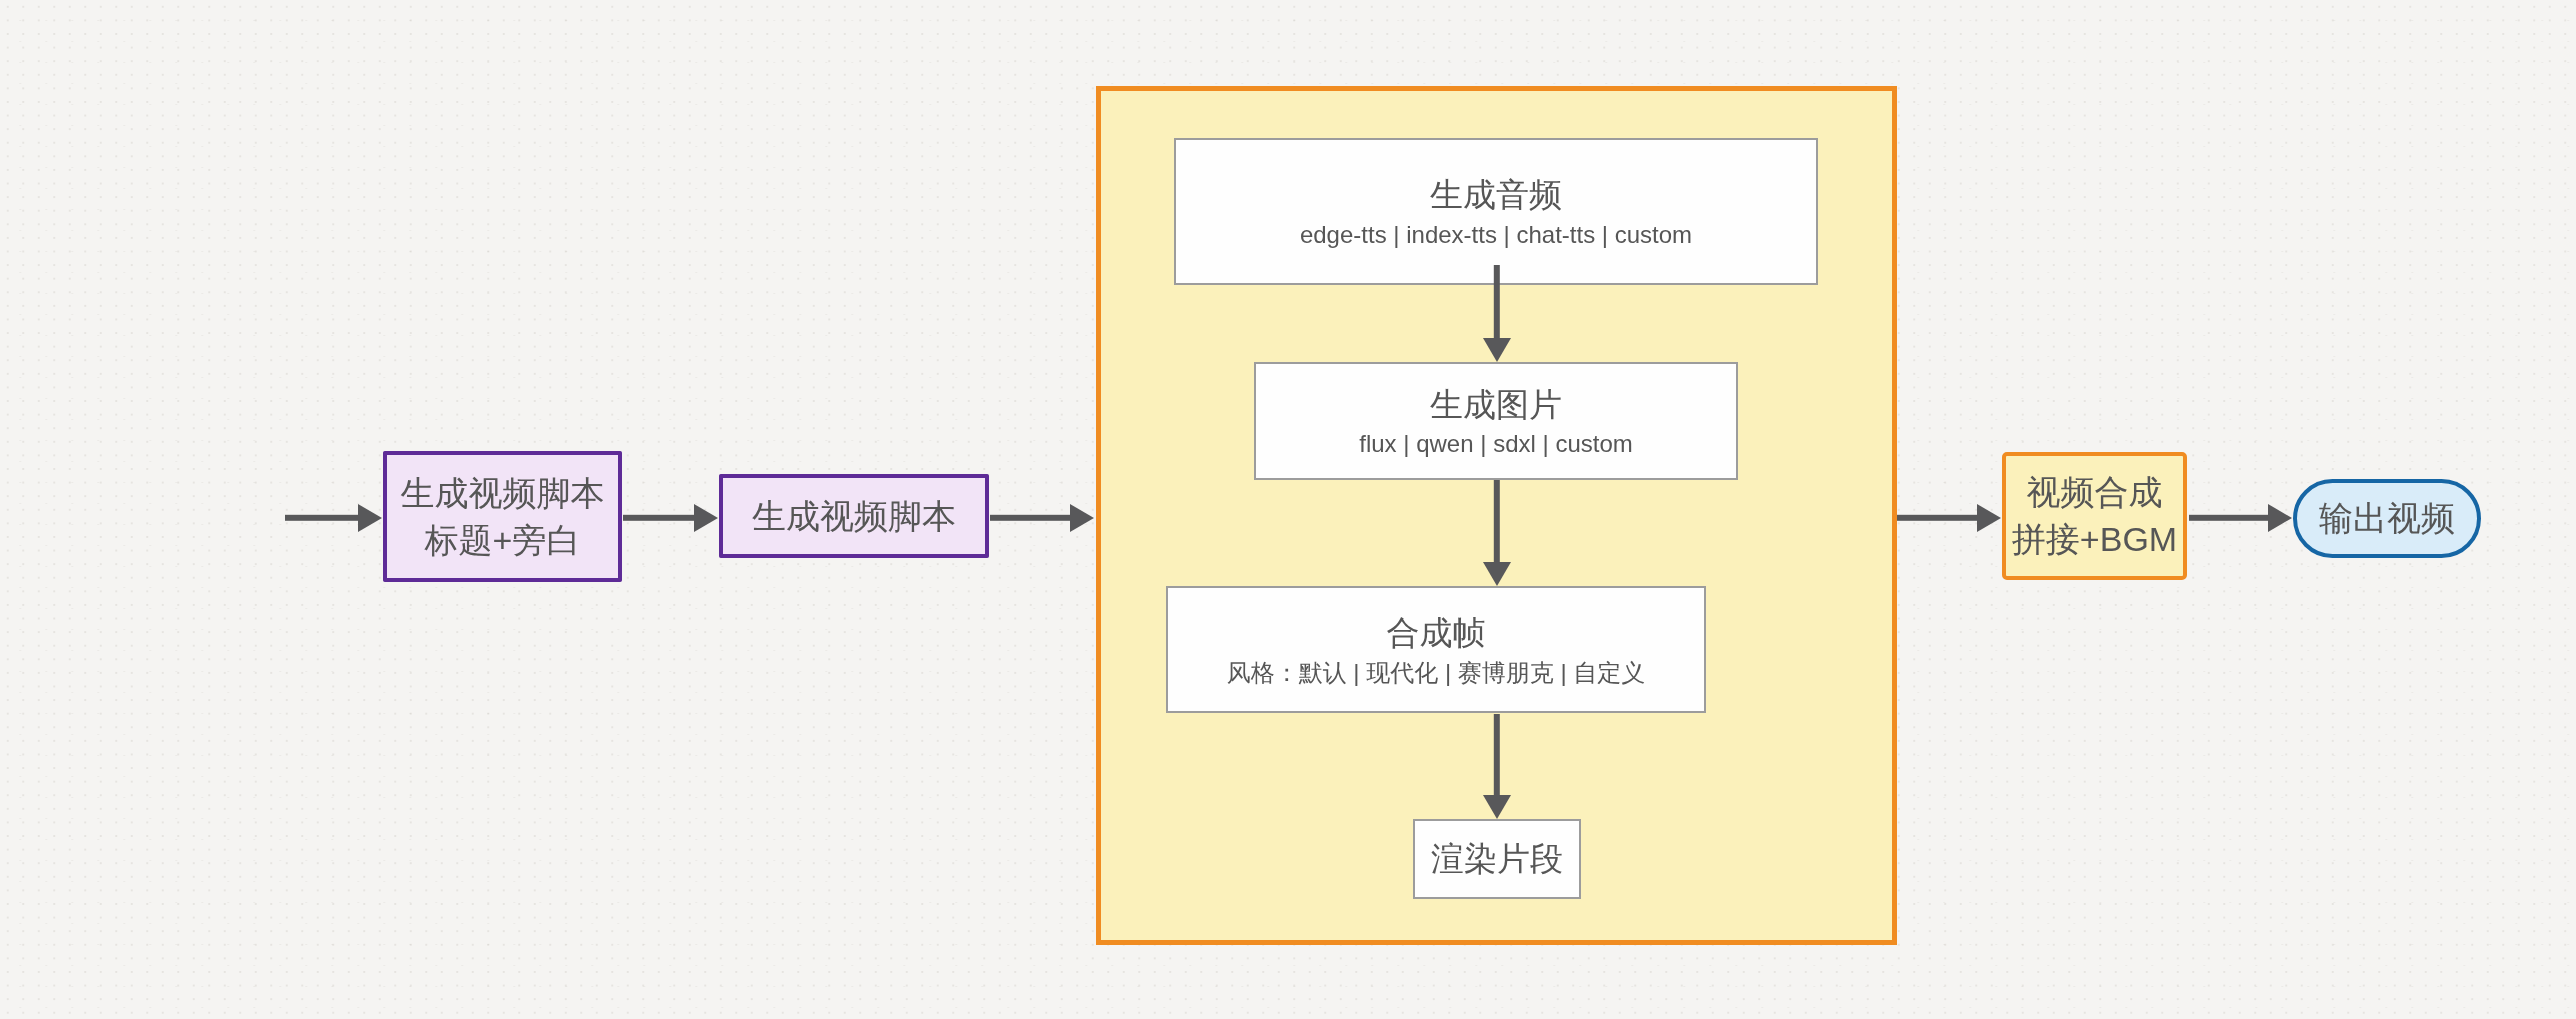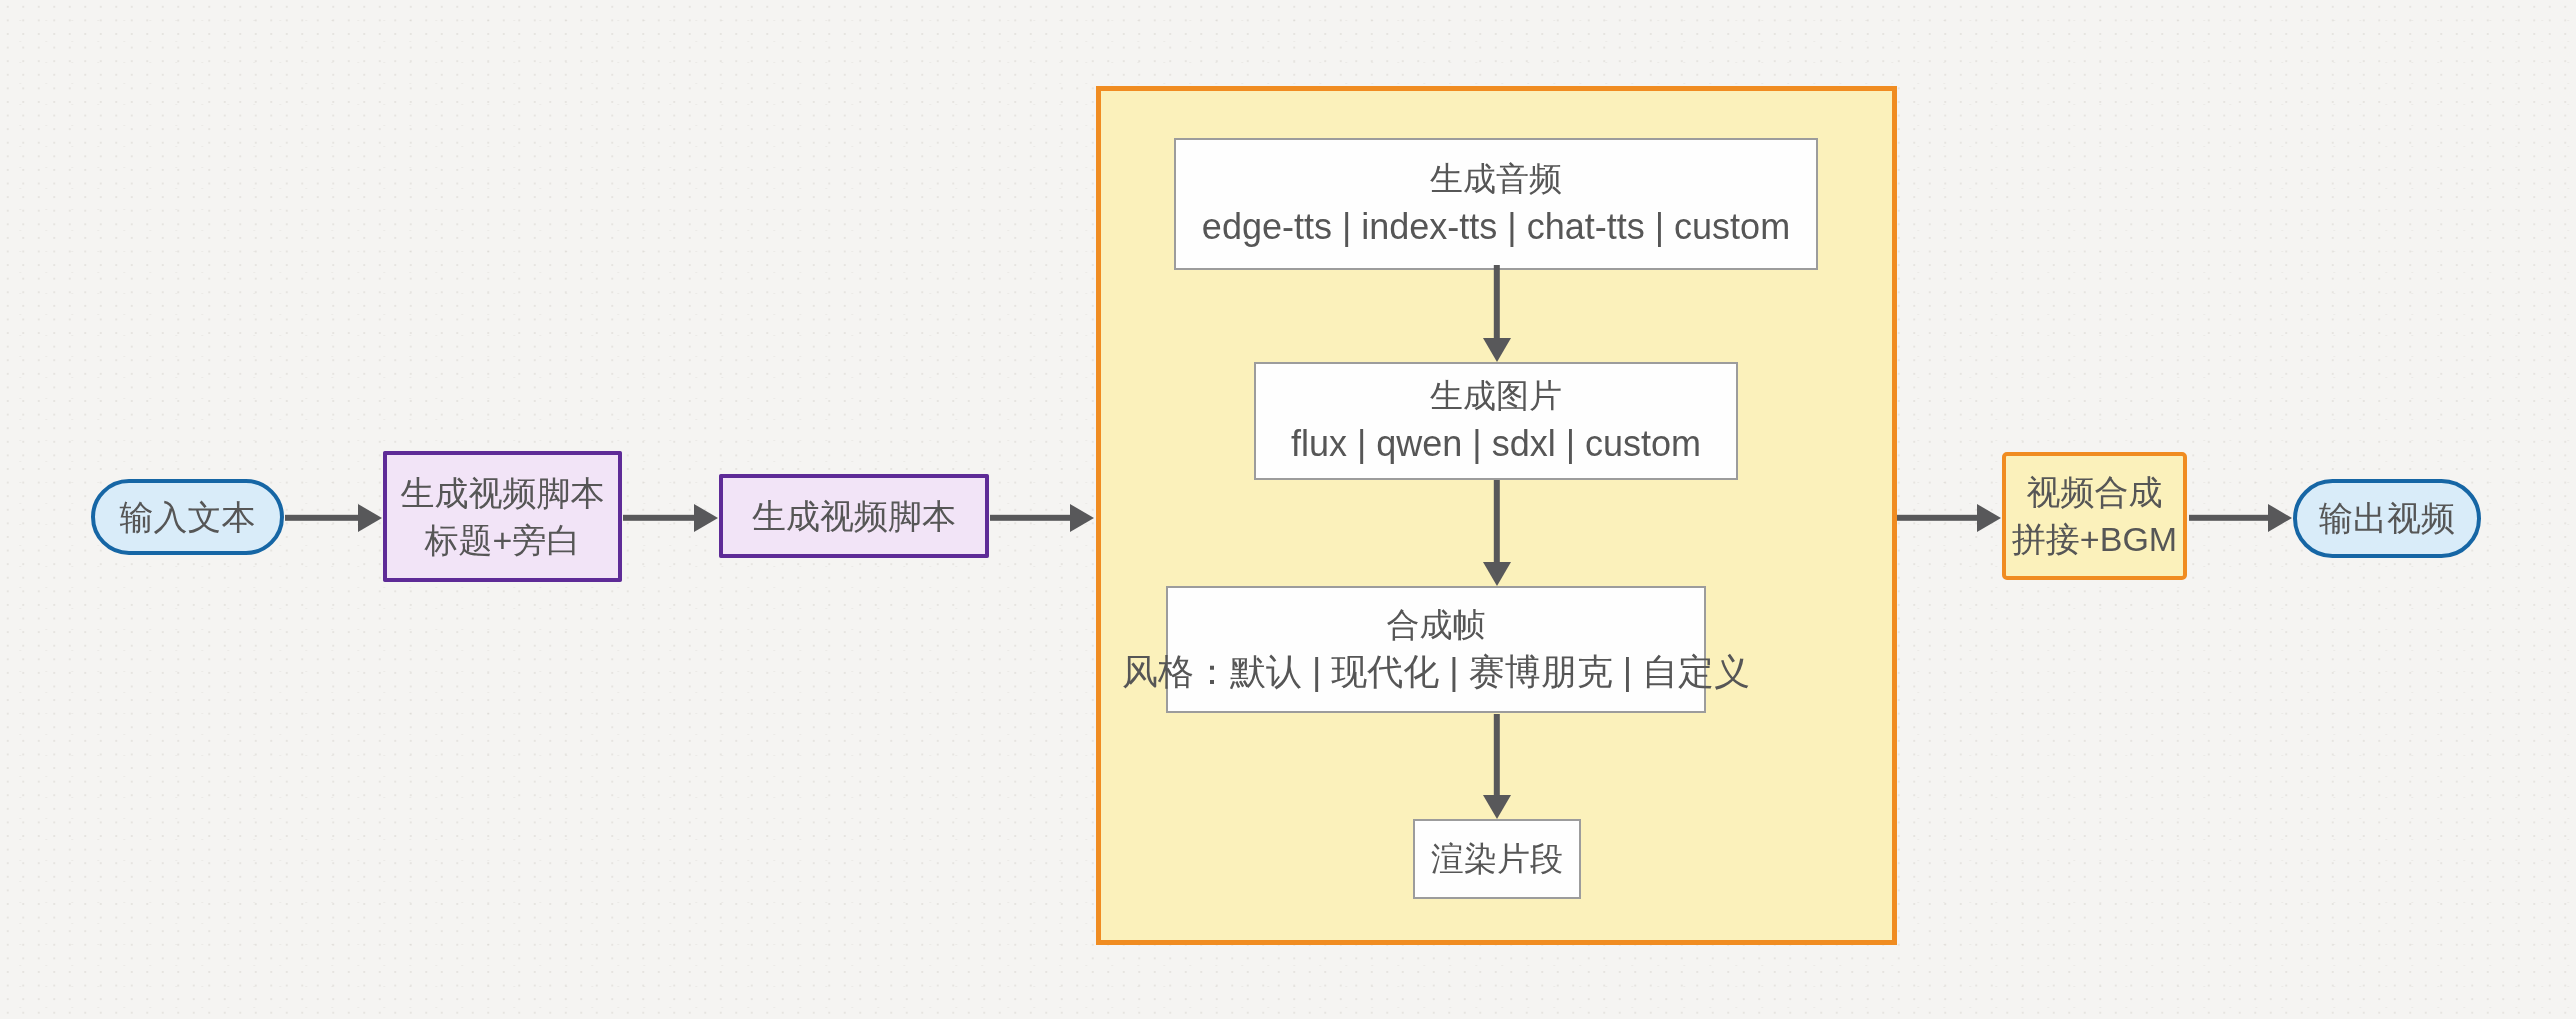--- a/index.html
+++ b/index.html
@@ -64,21 +64,21 @@
     background:var(--container-fill);
     border:4.5px solid var(--container-border);
     border-radius:5px;
     font-size:34px;
   }
   .step{
     background:var(--step-fill);
     border:2.7px solid var(--step-border);
     font-size:33px;
   }
-  .step .opts{font-size:36px;}
+  .step .opts{font-size:24px;}
   
   .arrow-h{position:absolute;height:31px;}
   .arrow-h .shaft{
     position:absolute;left:0;top:50%;transform:translateY(-50%);
     height:6.4px;width:calc(100% - 18px);background:var(--arrow);
   }
   .arrow-h .head{
     position:absolute;right:0;top:50%;transform:translateY(-50%);
     width:0;height:0;
     border-left:24.5px solid var(--arrow);
@@ -96,23 +96,20 @@
     border-top:24.5px solid var(--arrow);
     border-left:14.5px solid transparent;
     border-right:14.5px solid transparent;
   }
 </style>
 </head>
 <body>
 
 <div class="canvas">
 
-  <div class="node terminal" style="left:91px;top:479px;width:193px;height:76px;">
-    <span>输入文本</span>
-  </div>
 
   <div class="arrow-h" style="left:285px;top:502px;width:97px;">
     <i class="shaft"></i>
     <i class="head"></i>
   </div>
 
   <div class="node process" style="left:383px;top:451px;width:239px;height:131px;">
     <span>生成视频脚本</span>
     <span>标题+旁白</span>
   </div>
@@ -126,21 +123,21 @@
     <span>生成视频脚本</span>
   </div>
 
   <div class="arrow-h" style="left:990px;top:502px;width:104px;">
     <i class="shaft"></i>
     <i class="head"></i>
   </div>
 
   <div class="container-box" style="left:1096px;top:86px;width:801px;height:859px;"></div>
 
-  <div class="node step" style="left:1174px;top:138px;width:644px;height:132px;">
+  <div class="node step" style="left:1174px;top:138px;width:644px;height:147px;">
     <span>生成音频</span>
     <span class="opts">edge-tts | index-tts | chat-tts | custom</span>
   </div>
 
   <div class="arrow-v" style="left:1481px;top:265px;height:97px;">
     <i class="shaft"></i>
     <i class="head"></i>
   </div>
 
   <div class="node step" style="left:1254px;top:362px;width:484px;height:118px;">

